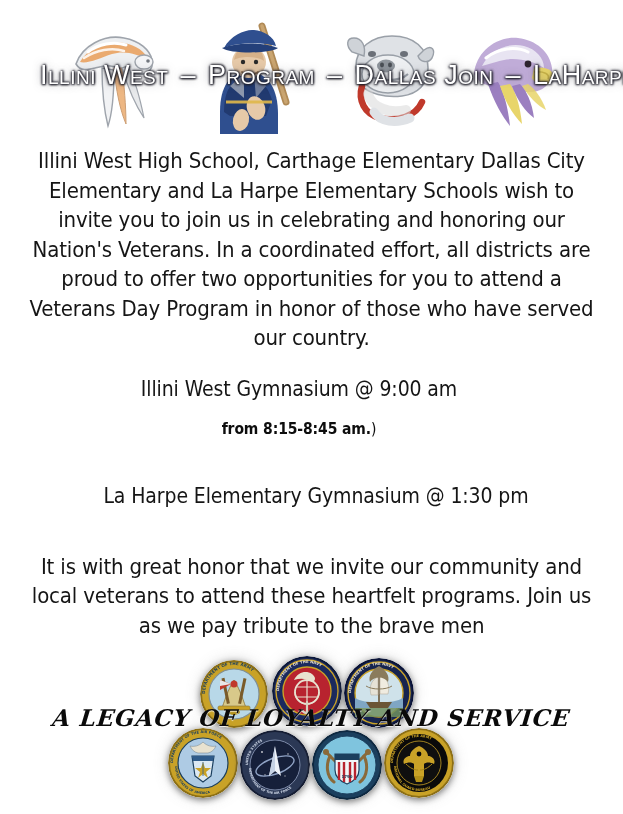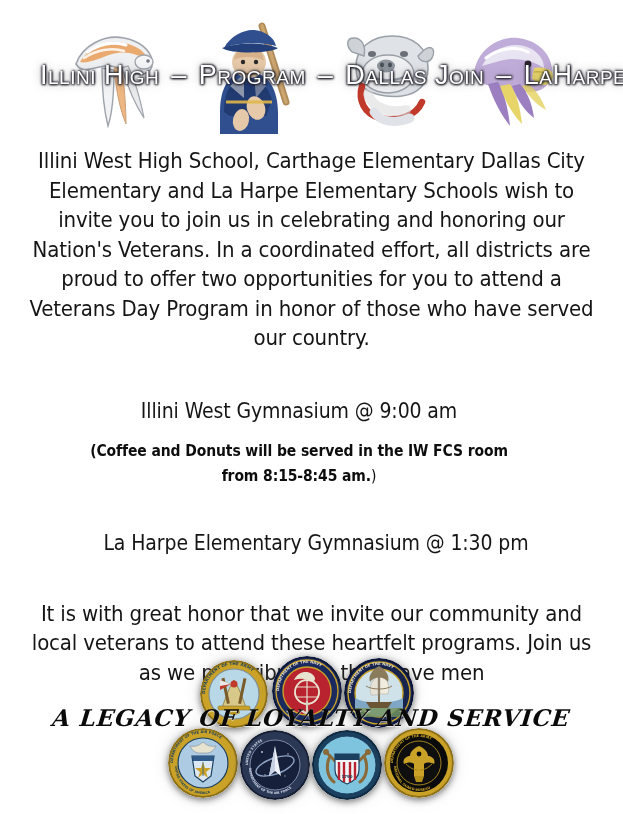--- a/index.html
+++ b/index.html
@@ -83,21 +83,21 @@
     margin-top: 12px;
   }
   .event {
     text-align: center;
     font-family: "DejaVu Sans Condensed", "Liberation Sans Narrow", "Liberation Sans", sans-serif;
     font-size: 21px;
     line-height: 28px;
     color: #151515;
     letter-spacing: -0.1px;
   }
-  .event-1 { margin-top: 44px; }
+  .event-1 { margin-top: 22px; }
   .event-2 { margin-top: 40px; padding-left: 34px; }
 
   .note {
     text-align: center;
     font-family: "DejaVu Sans Condensed", "Liberation Sans Narrow", "Liberation Sans", sans-serif;
     font-size: 15.5px;
     line-height: 25px;
     font-weight: 700;
     color: #0d0d0d;
     margin-top: 14px;
@@ -223,39 +223,38 @@
             <path d="M42 66 C48 84, 56 96, 64 104 C62 86, 58 72, 52 64 Z" fill="#e8d56a"></path>
             <path d="M54 66 C60 82, 68 92, 76 98 C74 82, 68 70, 62 64 Z" fill="#9b7fc0"></path>
             <path d="M64 66 C72 78, 80 86, 88 90 C84 78, 76 68, 70 64 Z" fill="#e8d56a" opacity="0.85"></path>
           </g>
         </svg>
       </div>
 
     </div>
 
     <div class="banner-text">
-      <span>Illini High</span>
+      <span>Illini West</span>
       <span class="sep">–</span>
       <span>Program</span>
       <span class="sep">–</span>
       <span>Dallas Join</span>
       <span class="sep">–</span>
       <span>LaHarpe</span>
     </div>
   </div>
 </div>
 
 <div class="content">
 
   <div class="para intro-para">Illini West High School, Carthage Elementary Dallas City Elementary and La Harpe Elementary Schools wish to invite you to join us in celebrating and honoring our Nation's Veterans.  In a coordinated effort, all districts are proud to offer two opportunities for you to attend a Veterans Day Program in honor of those who have served our country.</div>
 
   <div class="event event-1">Illini West Gymnasium @ 9:00 am</div>
 
   <div class="note">
-    <div>(Coffee and Donuts will be served in the IW FCS room</div>
     <div>
       <span>from 8:15-8:45 am.</span><span class="paren-close">)</span>
     </div>
   </div>
 
   <div class="event event-2">La Harpe Elementary Gymnasium @ 1:30 pm</div>
 
   <div class="para closing-para">It is with great honor that we invite our community and local veterans to attend these heartfelt programs.  Join us as we pay tribute to the brave men</div>
 
 </div>

